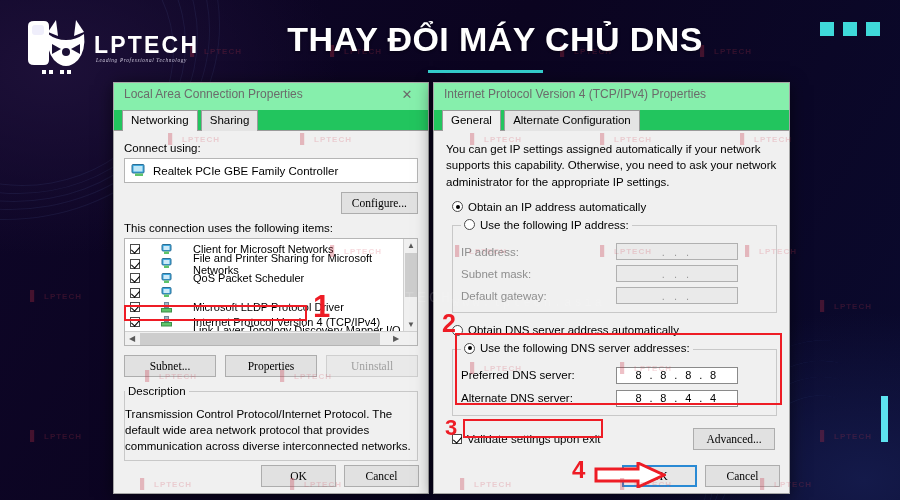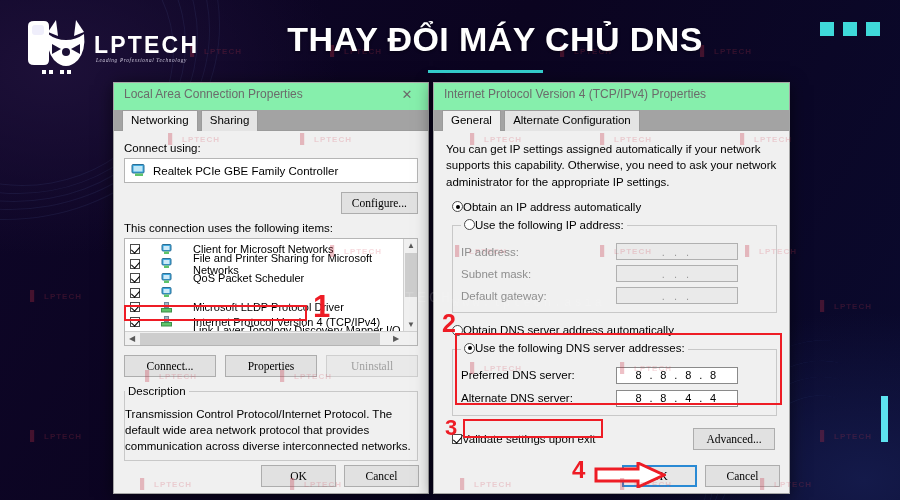--- a/index.html
+++ b/index.html
@@ -84,21 +84,21 @@
   }
   .dlg-title {
     height:27px; background:#86efac;
     padding:4px 8px 0 10px; color:#6b6b6b; font-size:12px;
     border-bottom:none; position:relative; overflow:hidden;
   }
   .dlg-close {
     position:absolute; right:10px; top:4px; width:22px; height:16px;
     color:#6b6b6b; font-size:13px; text-align:center; line-height:16px;
   }
-  .dlg-body { background:#a3a3a3; padding:0; }
+  .dlg-body { background:#22c55e; padding:0; }
 
   .tabstrip { height:21px; padding-left:8px; position:relative; border-bottom:1px solid #9b9b9b; }
   .tab {
     display:inline-block; height:21px; line-height:19px;
     padding:0 8px; font-size:11.5px; color:#000;
     border:1px solid #9b9b9b; border-bottom:none; background:#e4e4e4;
     position:relative; top:0;
   }
   .tab.active { background:#f0f0f0; border-color:#9b9b9b; z-index:2; }
 
@@ -153,21 +153,21 @@
   .group > legend { font-size:11.5px; padding:0 3px; }
 
   .radio {
     width:11px; height:11px; border-radius:50%; border:1px solid #4a4a4a;
     background:#fff; position:relative; flex:0 0 auto;
   }
   .radio.on::after {
     content:""; position:absolute; left:2.5px; top:2.5px; width:4px; height:4px;
     border-radius:50%; background:#000;
   }
-  .row { display:flex; align-items:center; }
+  .row { display:flex; align-items:center; gap:5px; }
 
   .ipfield {
     background:#eaeaea; border:1px solid #b0b0b0; height:17px;
     display:flex; align-items:center; justify-content:center;
     font-size:11px; letter-spacing:2.4px; color:#2b2b2b;
     font-family:"Liberation Sans", sans-serif;
   }
   .ipfield.active { background:#fff; border:1px solid #8a8a8a; color:#000; }
   .ipfield.empty { color:#9a9a9a; letter-spacing:3px; }
 
@@ -353,21 +353,21 @@
           <div class="sb-arrow" style="bottom:14px;">▼</div>
         </div>
         <div class="scroll-h">
           <div class="sb-arrow" style="left:0;">◀</div>
           <div class="sb-thumb" style="left:15px;top:1px;width:240px;height:12px;"></div>
           <div class="sb-arrow" style="right:14px;">▶</div>
         </div>
       </div>
 
       <div style="display:flex; gap:9px; margin:9px 0 8px;">
-        <button class="btn" style="flex:1;">Connect...</button>
+        <button class="btn" style="flex:1;">Subnet...</button>
         <button class="btn" style="flex:1;">Properties</button>
         <button class="btn disabled" style="flex:1;">Uninstall</button>
       </div>
 
       <fieldset class="group" style="height:76px;">
         <legend>Description</legend>
         <div style="line-height:1.38;">Transmission Control Protocol/Internet Protocol. The default wide area network protocol that provides communication across diverse interconnected networks.</div>
       </fieldset>
     </div>
   </div>

